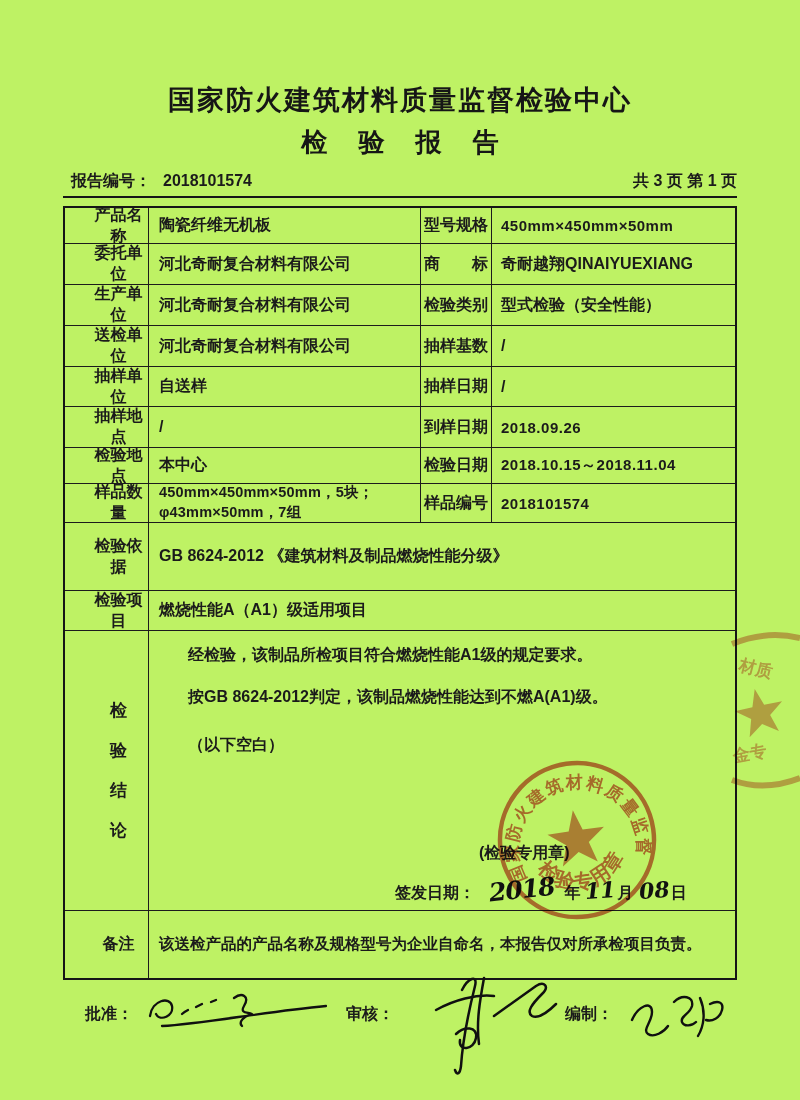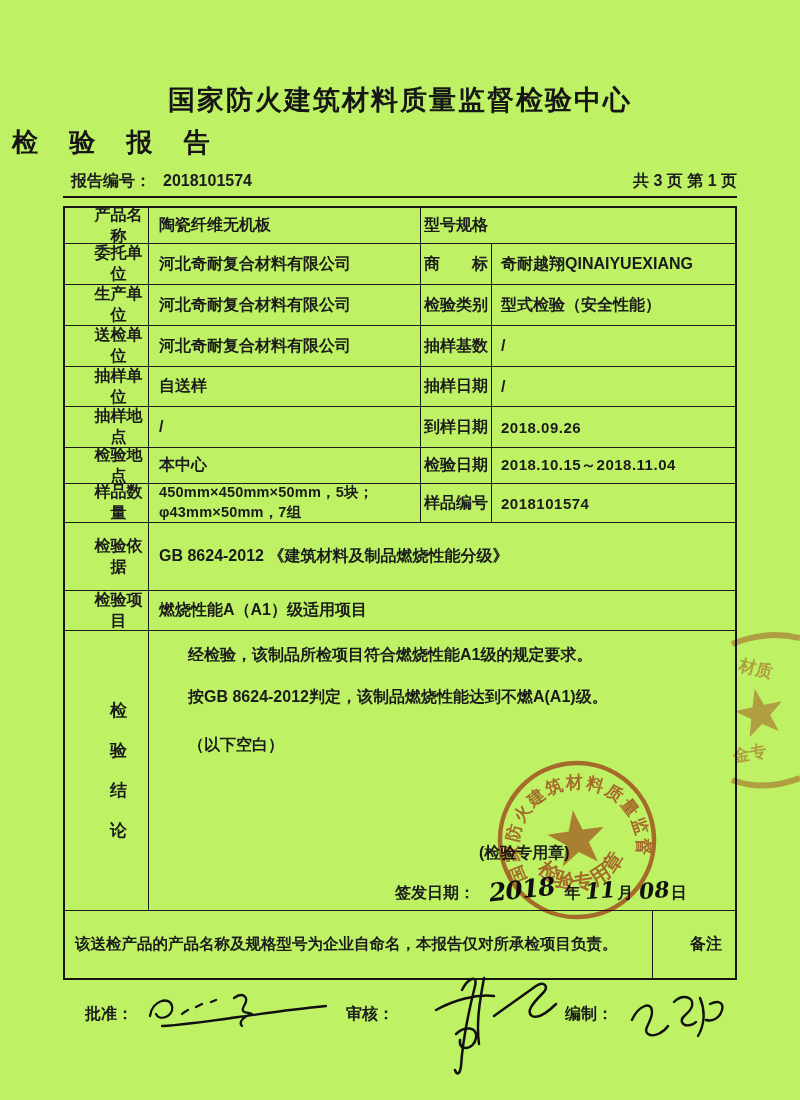--- a/index.html
+++ b/index.html
@@ -6,21 +6,21 @@
   .page{
     position:relative;width:800px;height:1100px;background:#bef264;
     font-family:"Liberation Sans","DejaVu Sans",sans-serif;color:#1b1b1b;
     overflow:hidden;margin:0 auto;
   }
   .org-title{
     position:absolute;top:82px;left:0;width:800px;text-align:center;
     font-size:27px;font-weight:700;letter-spacing:2px;color:#161616;
   }
   .report-title{
-    position:absolute;top:125px;left:0;width:800px;text-align:left;
+    position:absolute;top:125px;left:0;width:800px;text-align:center;
     font-size:26px;font-weight:700;letter-spacing:12px;text-indent:12px;color:#161616;
   }
   .meta-row{
     position:absolute;top:170px;left:63px;width:674px;height:28px;
     display:flex;justify-content:space-between;align-items:flex-end;
     border-bottom:2px solid #161616;box-sizing:border-box;padding-bottom:4px;
     font-size:16px;font-weight:700;
   }
   .report-no span{margin-right:4px;margin-left:8px;}
   .rpt-table{
@@ -75,20 +75,21 @@
     </div>
     <div class="pagination">共 3 页 第 1 页</div>
   </div>
 
   <div class="rpt-table">
 
     <div class="tr" style="height:35px">
       <div class="td lab">产品名称</div>
       <div class="td val1">陶瓷纤维无机板</div>
       <div class="td lab2">型号规格</div>
+      <div class="td val2 num">450mm×450mm×50mm</div>
     </div>
 
     <div class="tr" style="height:41px">
       <div class="td lab">委托单位</div>
       <div class="td val1">河北奇耐复合材料有限公司</div>
       <div class="td lab2">商　　标</div>
       <div class="td val2">奇耐越翔QINAIYUEXIANG</div>
     </div>
 
     <div class="tr" style="height:41px">
@@ -155,22 +156,22 @@
         <div class="conc-line" style="top:56px">按GB 8624-2012判定，该制品燃烧性能达到不燃A(A1)级。</div>
         <div class="conc-line" style="top:104px">（以下空白）</div>
         <div class="seal-note">(检验专用章)</div>
         <div class="issue-line">
           <span>签发日期：</span><span class="hand hand-year">2018</span><span>年</span><span class="hand hand-month">11</span><span>月</span><span class="hand hand-day">08</span><span>日</span>
         </div>
       </div>
     </div>
 
     <div class="tr" style="height:68px">
+      <div class="td lab">备注</div>
       <div class="td valwide" style="font-size:15.5px">该送检产品的产品名称及规格型号为企业自命名，本报告仅对所承检项目负责。</div>
-      <div class="td lab">备注</div>
     </div>
 
   </div>
 
   <svg class="stamp-svg stamp-red" style="left:482px;top:748px" width="190" height="190" viewBox="0 0 190 190" aria-hidden="true">
     <g transform="rotate(-8 95 92)" opacity="0.78" fill="currentColor" stroke="none">
       <circle cx="95" cy="92" r="77" fill="none" stroke="currentColor" stroke-width="4.5"></circle>
       <defs>
         <path id="ringPath" d="M 40,124 A 60,60 0 1 1 150,124" fill="none"></path>
         <path id="botPath" d="M 52,116 A 50,50 0 0 0 138,116" fill="none"></path>

